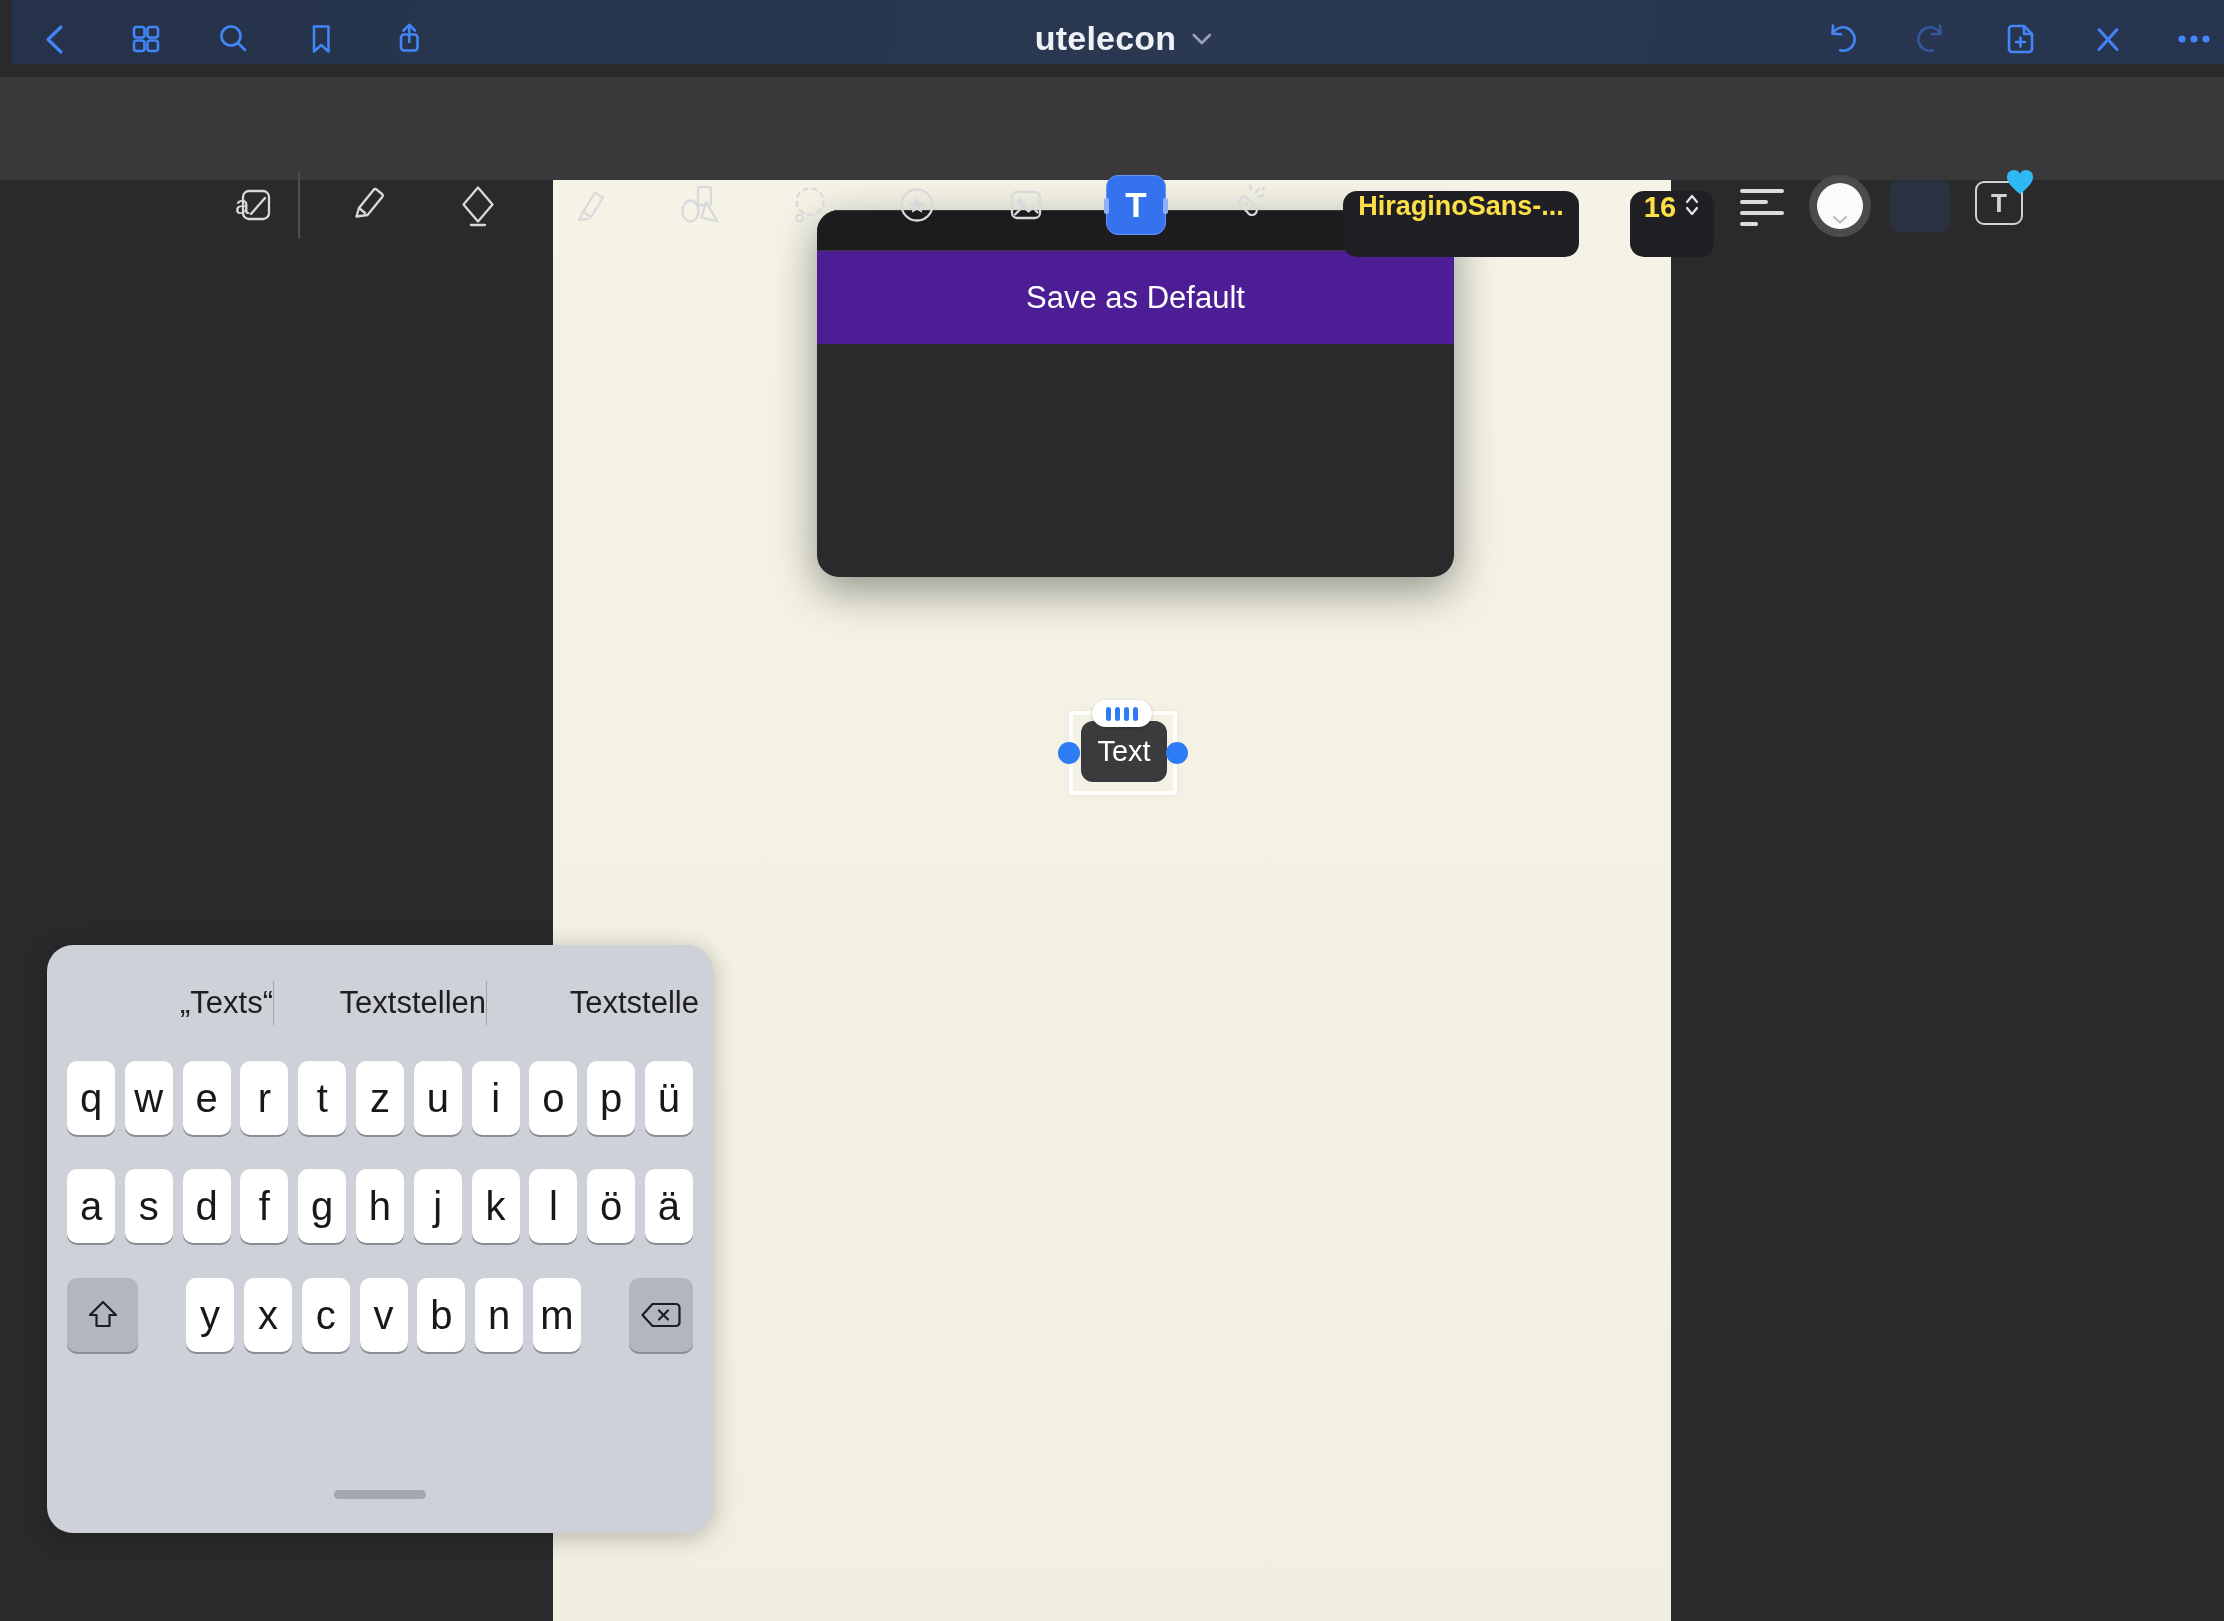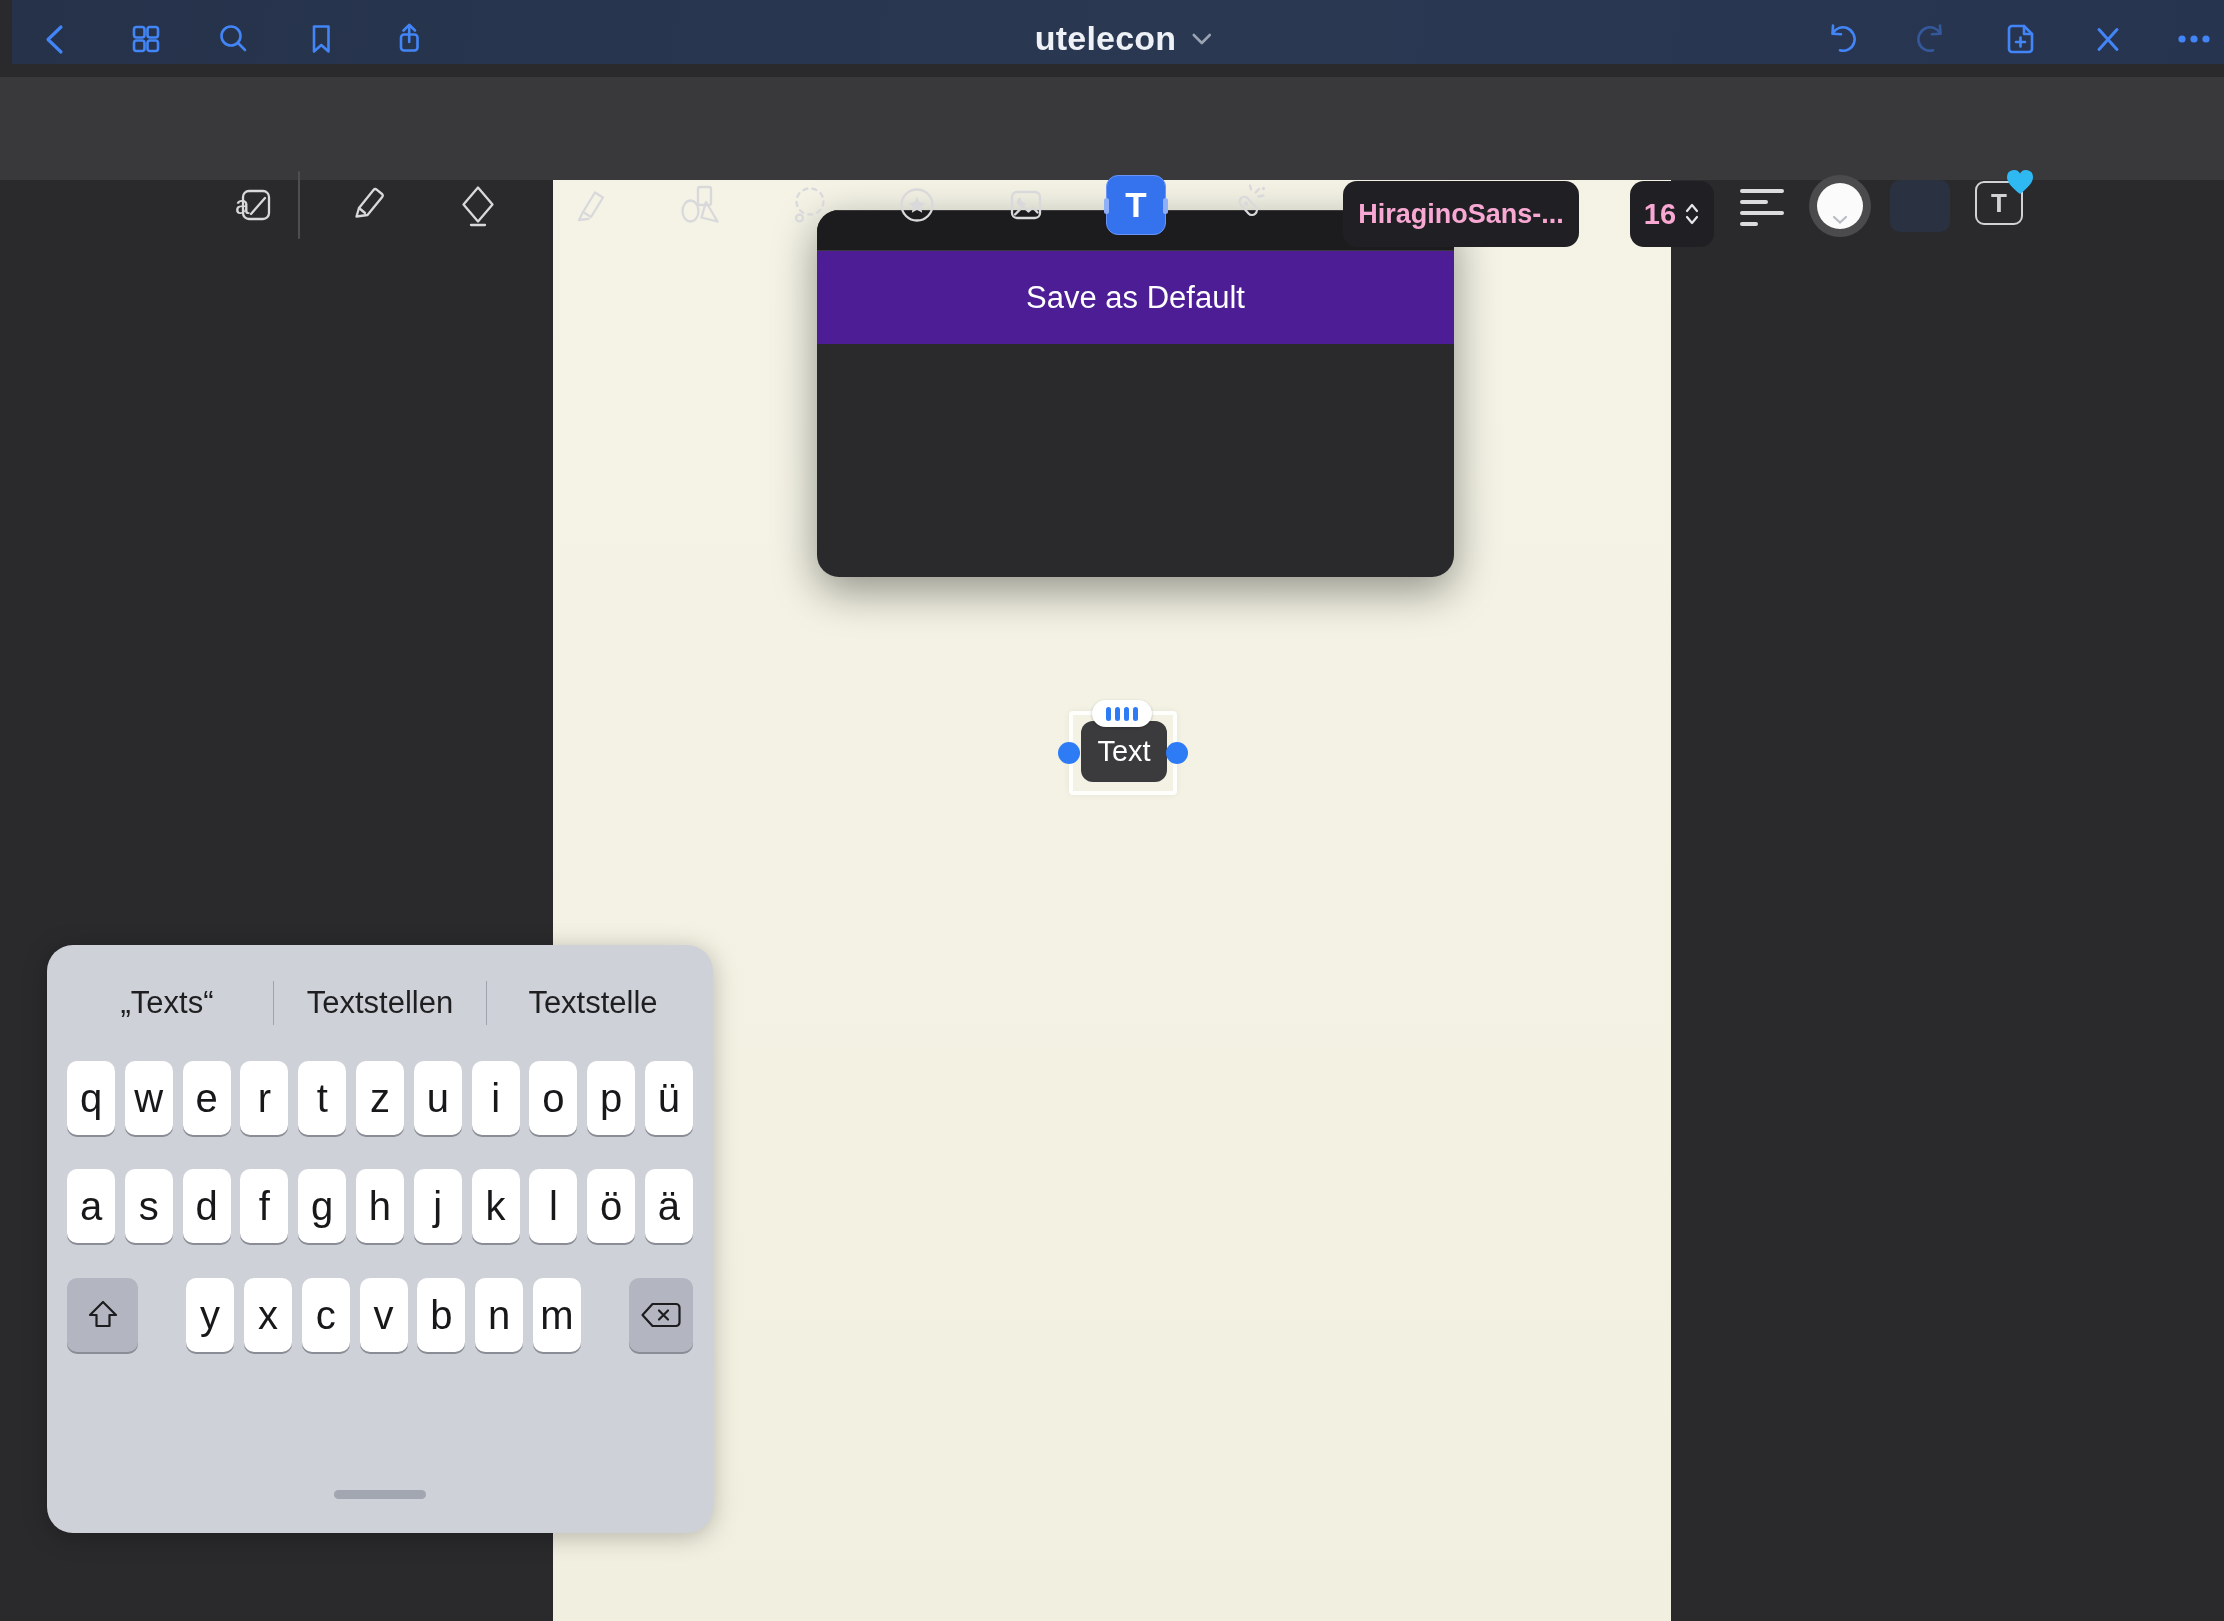--- a/index.html
+++ b/index.html
@@ -19,22 +19,22 @@
 
   
   .toolbar { position:absolute; left:0; top:77px; width:2224px; height:103px; background:#39393b; z-index:40; }
   .tool { position:absolute; top:96px; width:64px; height:64px; display:flex; align-items:center; justify-content:center; }
   .tool svg { stroke:#d9d9db; fill:none; stroke-width:2.3; stroke-linecap:round; stroke-linejoin:round; }
   .tb-divider { position:absolute; left:298px; top:94px; width:2px; height:68px; background:#4e4e50; border-radius:1px; }
   .tool-selected-bg { position:absolute; left:1106px; top:98px; width:60px; height:60px; border-radius:12px;
                       background:#3472ee; border:1px solid #6a94f4; display:flex; align-items:center; justify-content:center; }
   .tool-selected-bg .tglyph { color:#ffffff; font-size:35px; font-weight:700; }
   .side-tab { position:absolute; width:5px; height:16px; border-radius:3px; background:#8fb0f8; top:22px; }
-  .pill-btn { position:absolute; top:104px; height:66px; border-radius:14px; background:#202024;
-              display:flex; align-items:center; justify-content:center; color:#f9a8d4; }
+  .pill-btn { position:absolute; top:114px; height:66px; border-radius:14px; background:#202024;
+              display:flex; align-items:flex-start; justify-content:center; color:#fde047; }
   .font-btn { left:1343px; width:236px; font-size:27px; font-weight:600; }
   .size-btn { left:1630px; width:84px; gap:8px; font-size:29px; font-weight:600; }
   .align-btn { position:absolute; left:1740px; top:106px; width:48px; height:48px;
                display:flex; flex-direction:column; justify-content:center; gap:7px; }
   .align-btn i { display:block; height:4px; border-radius:2px; background:#dcdcde; }
   .swatch-ring { position:absolute; left:1809px; top:98px; width:62px; height:62px; border-radius:50%;
                  background:#4b4b4d; display:flex; align-items:center; justify-content:center; }
   .swatch-white { width:46px; height:46px; border-radius:50%; background:#fbfbfb; position:relative; }
   .swatch-white svg { position:absolute; left:50%; bottom:4px; transform:translateX(-50%); stroke:#b9bcc4; fill:none; stroke-width:2.2; stroke-linecap:round; }
   .swatch-dark { position:absolute; left:1890px; top:103px; width:60px; height:52px; border-radius:10px; background:#2a3140; }
@@ -67,21 +67,21 @@
   .pop-band { height:41px; background:#1c1c1e; border-top:1px solid #3a3a3c; border-bottom:1px solid #3a3a3c; }
   .pop-action { height:93px; display:flex; align-items:center; justify-content:center; background:#4c1d95;
                 color:#ffffff; font-size:31px; }
   .pop-footer { height:136px; background:#232326; border-top:1px solid #3a3a3c;
                 padding:26px 34px 0 30px; color:#97979c; font-size:25.5px; line-height:37px; }
 
   
   .kb { position:absolute; left:47px; top:945px; width:666px; height:588px; background:#ced1d8;
         border-radius:26px; z-index:35; box-shadow:0 4px 24px rgba(0,0,0,0.25); }
   .kb-suggest { position:absolute; left:14px; top:16px; width:638px; height:84px; display:flex; align-items:center; }
-  .sg { flex:1; text-align:center; color:#1f1f21; font-size:31px; }
+  .sg { flex:1; text-align:right; color:#1f1f21; font-size:31px; }
   .sg-sep { width:1px; height:44px; background:#9ea3ad; }
   .kr { position:absolute; display:flex; gap:9.8px; left:20px; width:626px; }
   .kr1 { top:116px; } .kr2 { top:224px; } .kr3 { top:333px; justify-content:space-between; gap:0; } .kr4 { top:441px; gap:0; }
   .key { width:48px; height:74px; background:#ffffff; border-radius:10px; box-shadow:0 2px 0 #8a8d95;
          display:flex; align-items:center; justify-content:center; color:#18181a; font-size:40px; }
   .key.gray { background:#b3b6c1; }
   .letters3 { display:flex; gap:9.8px; }
   .kw-shift { width:71px; } .kw-bksp { width:64px; }
   .kw-123 { width:68px; font-size:30px; margin-right:11px; }
   .kw-globe { width:68px; margin-right:13px; }

